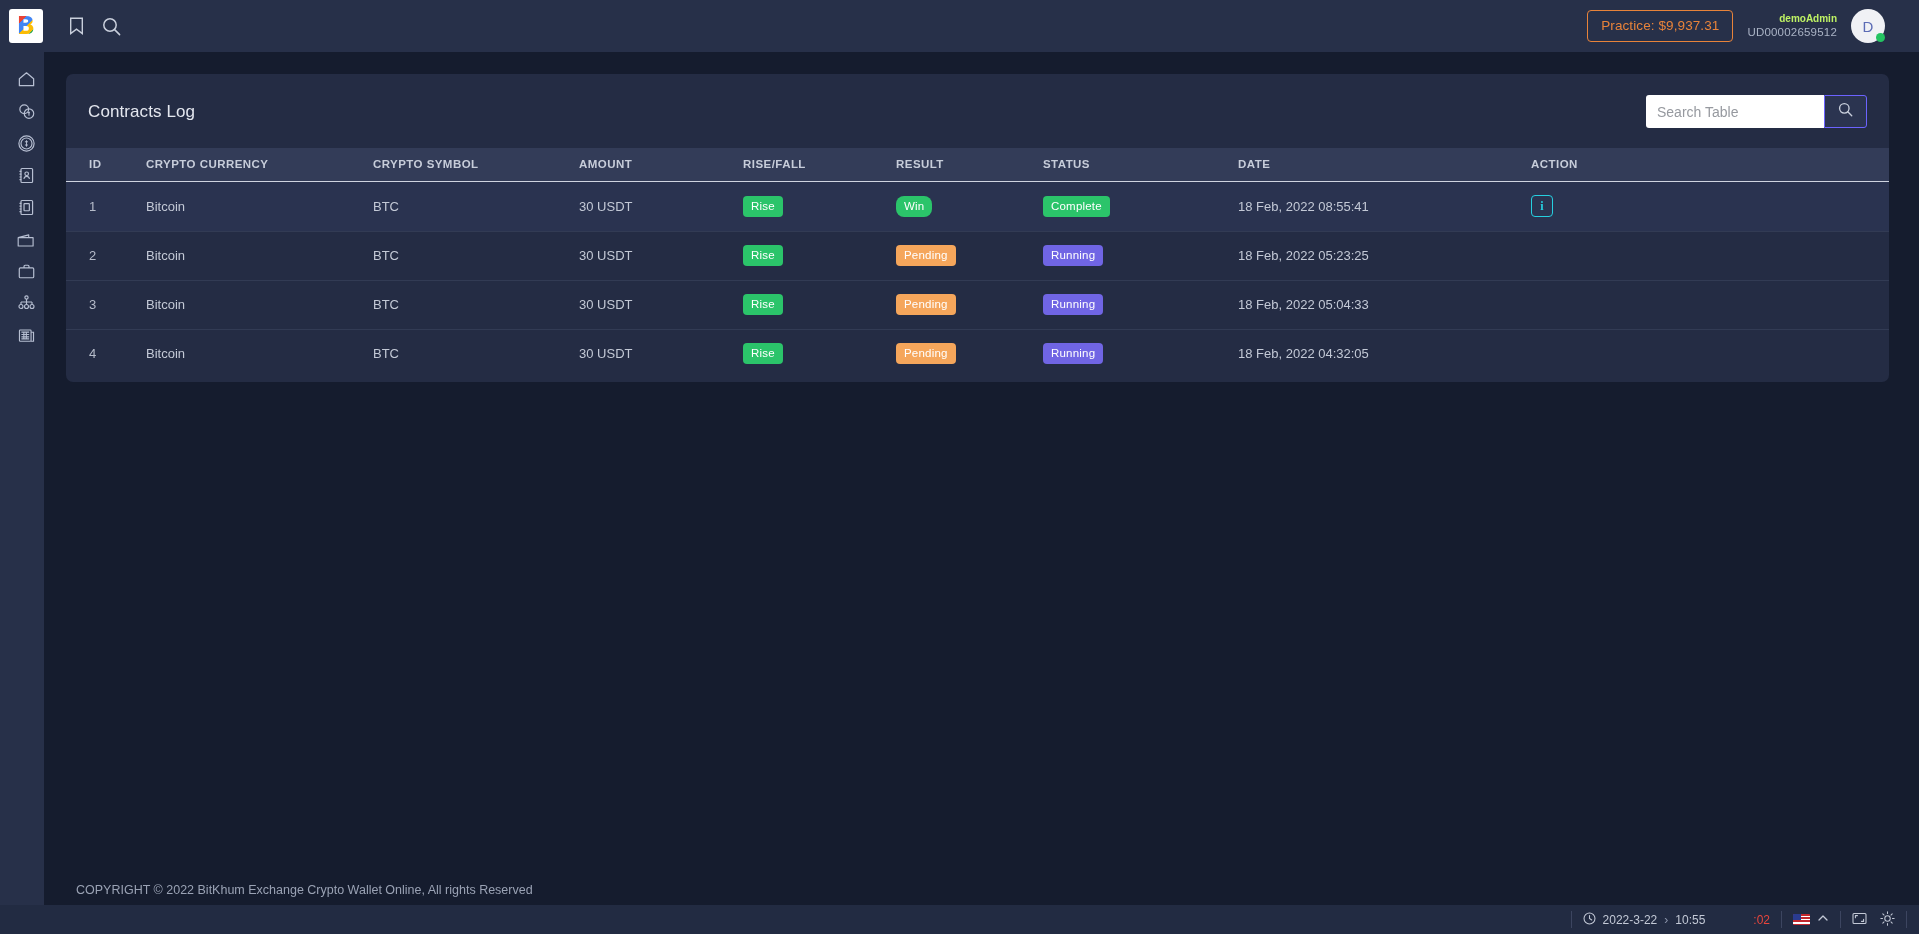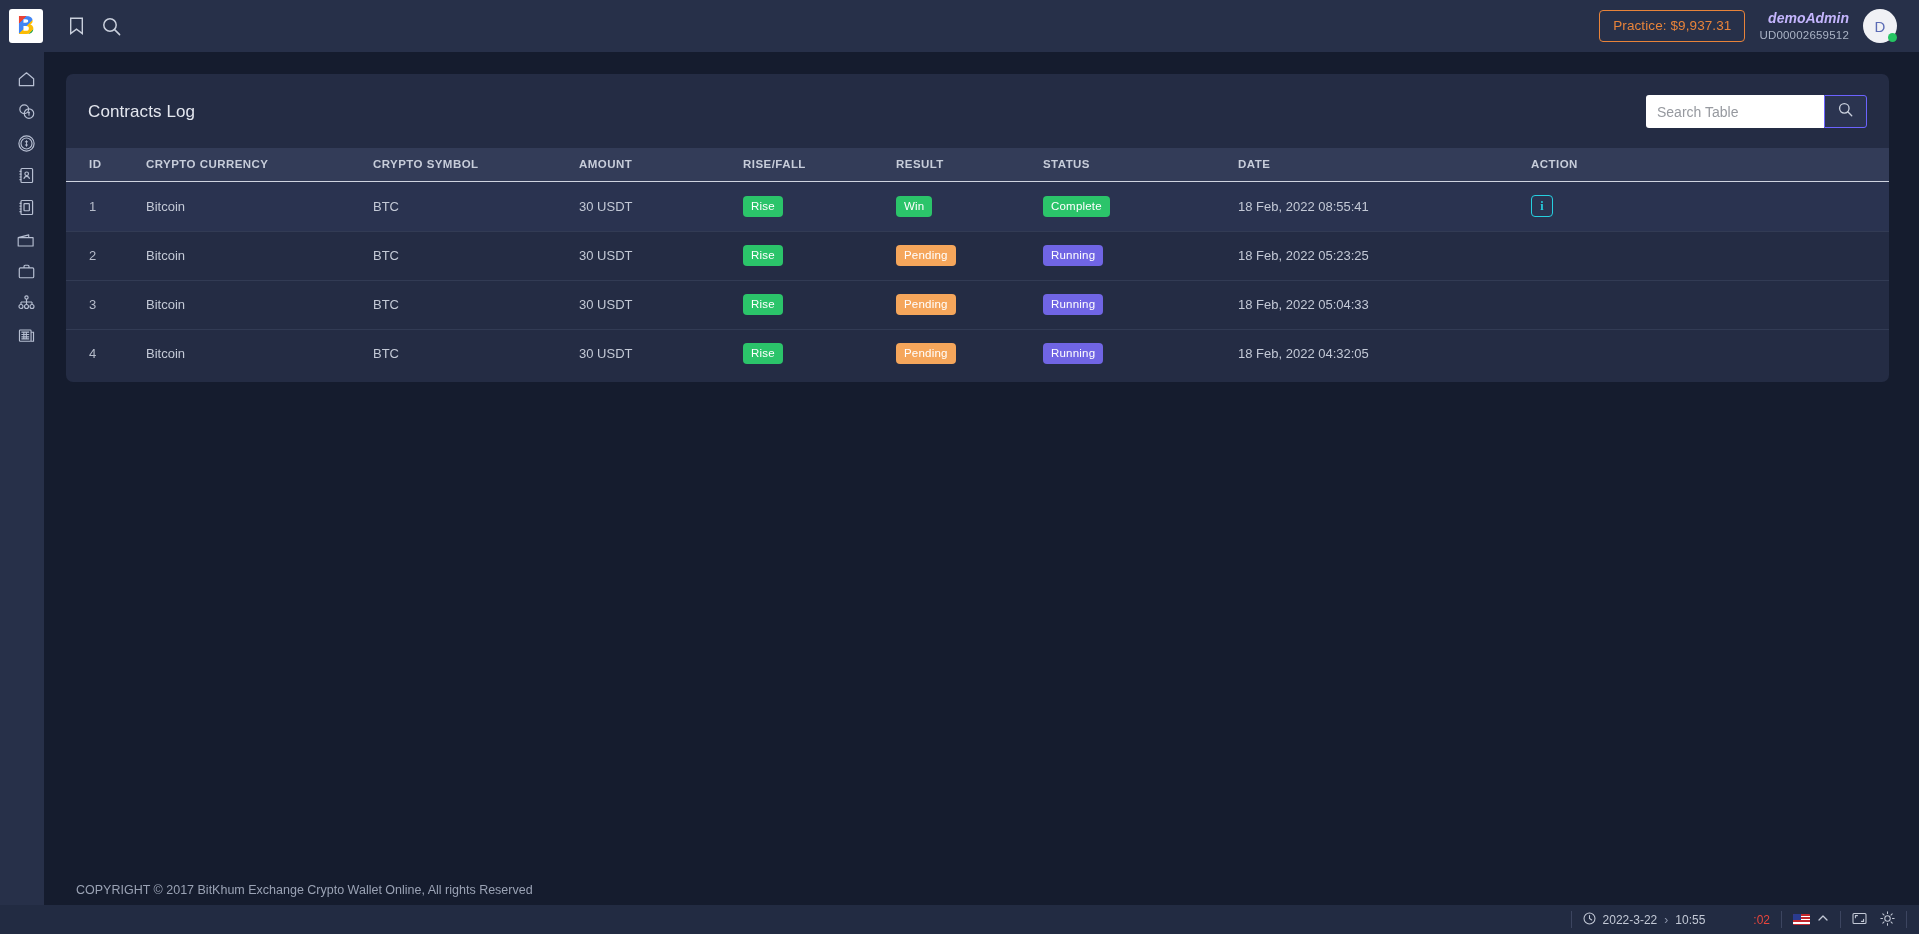--- a/index.html
+++ b/index.html
@@ -31,29 +31,29 @@
     font-family: "DejaVu Sans", sans-serif;
     font-weight: 700; font-size: 24px; line-height: 1;
     background: linear-gradient(135deg, #ea4335 0%, #ea4335 28%, #4285f4 28%, #4285f4 52%,
                 #fbbc05 52%, #fbbc05 74%, #34a853 74%, #34a853 100%);
     -webkit-background-clip: text; background-clip: text; color: transparent;
     -webkit-text-fill-color: transparent;
   }
   .hdr-icons { display: flex; align-items: center; gap: 18px; margin-left: 17px; }
   .hdr-icons svg { display: block; }
   .hdr-right {
-    margin-left: auto; display: flex; align-items: center; gap: 14px; padding-right: 22px;
+    margin-left: auto; display: flex; align-items: center; gap: 14px; padding-right: 34px;
   }
   .practice-pill {
     border: 1px solid #e8833a; border-radius: 4px;
     color: #e8833a; font-size: 13.5px; padding: 7px 13px 8px 13px;
     white-space: nowrap; letter-spacing: .1px;
   }
   .user-block { text-align: right; line-height: 1.25; }
-  .user-name { color: #c4b5fd; font-size: 14px; font-weight: 700; font-style: italic; }
+  .user-name { color: #bef264; font-size: 10px; font-weight: 700; }
   .user-id { color: #aab3c5; font-size: 11.5px; letter-spacing: .2px; }
   .avatar-wrap { position: relative; width: 34px; height: 34px; }
   .avatar {
     width: 34px; height: 34px; border-radius: 50%; background: #f0f1f5;
     color: #5b6bb5; font-size: 15px; display: flex; align-items: center; justify-content: center;
   }
   .avatar-dot {
     position: absolute; right: 0px; bottom: 1px; width: 9px; height: 9px;
     border-radius: 50%; background: #25c462;
   }
@@ -321,21 +321,21 @@
             <th class="col-action">ACTION</th>
           </tr>
         </thead>
         <tbody id="table-body">
             <tr>
               <td class="col-id">1</td>
               <td class="col-cur">Bitcoin</td>
               <td class="col-sym">BTC</td>
               <td class="col-amt">30 USDT</td>
               <td class="col-rf"><span class="badge" style="background: rgb(43, 196, 106);">Rise</span></td>
-              <td class="col-res"><span class="badge" style="background: rgb(43, 196, 106);">Win</span></td>
+              <td class="col-res"><span class="badge" style="background: rgb(43, 196, 106); border-radius: 8px;">Win</span></td>
               <td class="col-stat"><span class="badge" style="background: rgb(43, 196, 106);">Complete</span></td>
               <td class="col-date">18 Feb, 2022 08:55:41</td>
               <td class="col-action">
                 <div class="info-btn">i</div>
               </td>
             </tr>
             <tr>
               <td class="col-id">2</td>
               <td class="col-cur">Bitcoin</td>
               <td class="col-sym">BTC</td>
@@ -368,21 +368,21 @@
               <td class="col-date">18 Feb, 2022 04:32:05</td>
               <td class="col-action"></td>
             </tr>
           </tbody>
       </table>
 
     </div>
   </div>
 
   <div class="footer">
-    <span class="footer-text">COPYRIGHT © 2017 BitKhum Exchange Crypto Wallet Online, All rights Reserved</span>
+    <span class="footer-text">COPYRIGHT © 2022 BitKhum Exchange Crypto Wallet Online, All rights Reserved</span>
   </div>
 
   <div class="taskbar">
     <div class="tb-sep"></div>
     <div class="tb-group">
       <span>
         <svg width="13" height="13" viewBox="0 0 14 14" fill="none" stroke="#c3c9d6" stroke-width="1.15">
           <circle cx="7" cy="7" r="5.9"></circle>
             <path d="M7 3.8V7l2.4 1.6" stroke-linecap="round"></path>
         </svg>

